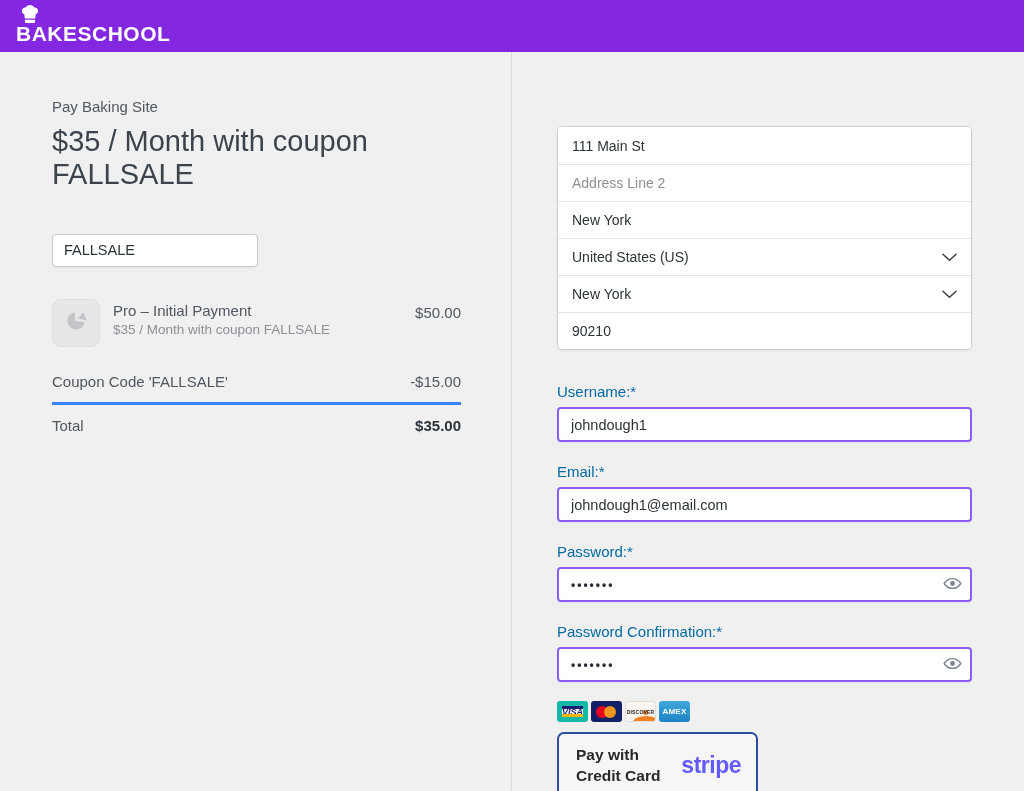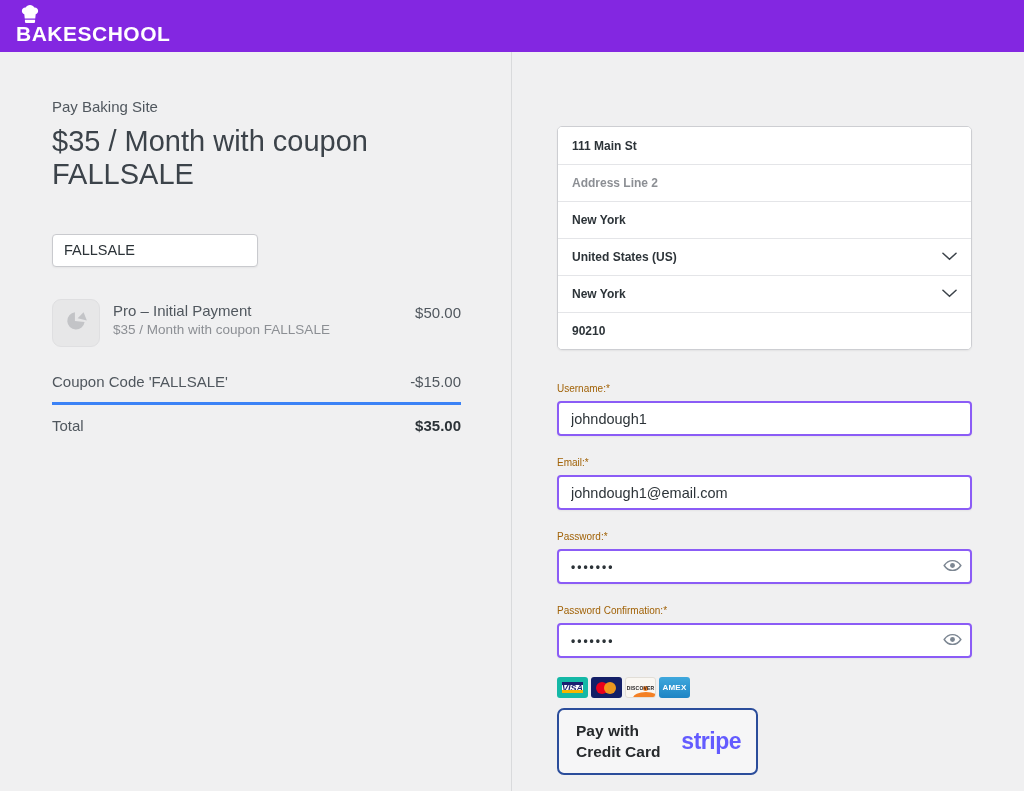--- a/index.html
+++ b/index.html
@@ -93,34 +93,33 @@
     background: #fff;
     border: 1px solid #cdced2;
     border-radius: 5px;
     box-shadow: 0 1px 2px rgba(0,0,0,.06);
     overflow: hidden;
   }
   .addr-row {
     height: 37px;
     display: flex; align-items: center;
     padding: 0 14px;
-    font-size: 12px;
+    font-size: 14px;
     color: #2c3338;
     border-top: 1px solid #e4e5e8;
     background: #fff;
     justify-content: space-between;
-    font-weight: bold;
   }
   .addr-row:first-child { border-top: none; }
   .addr-row .ph { color: #8c8f94; }
 
   
   .field-group { margin-top: 21px; width: 415px; }
   .field-group.first { margin-top: 33px; }
-  .field-label { font-size: 10px; color: #a16207; margin-bottom: 7px; }
+  .field-label { font-size: 15px; color: #0369a1; margin-bottom: 7px; }
   .field-wrap { position: relative; }
   .text-input {
     width: 415px; height: 35px;
     border: 2px solid #8b5cf6;
     border-radius: 4px;
     background: #fff;
     padding: 0 12px;
     font-family: "Liberation Sans", sans-serif;
     font-size: 14.5px;
     color: #2c3338;

